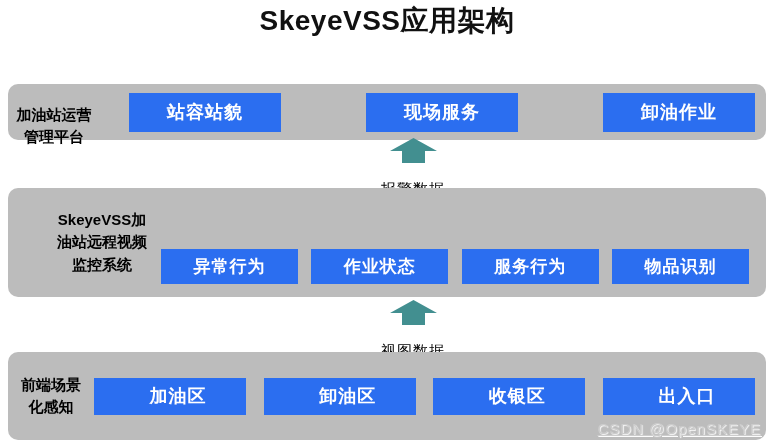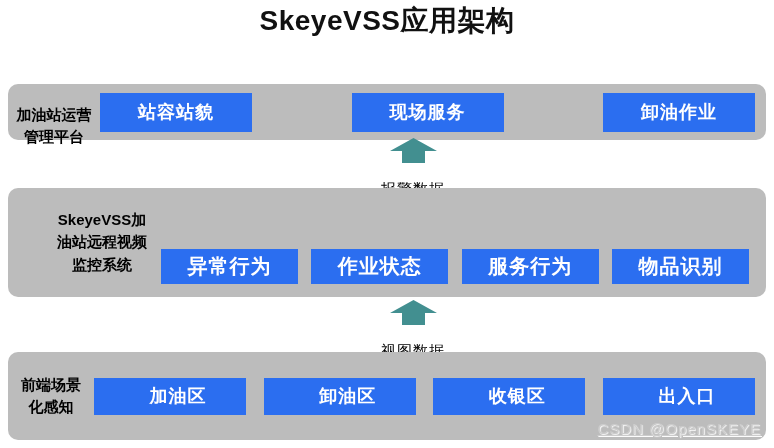--- a/index.html
+++ b/index.html
@@ -32,32 +32,32 @@
     white-space:pre-line;
     flex:0 0 auto;
   }
   .band-platform .band-label{width:92px;margin-top:28px;}
   .band-vss .band-label{width:118px;margin-left:35px;}
   .band-frontend .band-label{width:86px;}
   .button-row{
     flex:1 1 auto;
     display:flex;justify-content:space-between;align-items:center;
   }
-  .band-platform .button-row{margin-right:11px;}
+  .band-platform .button-row{margin-right:11px;margin-left:29px;}
   .band-vss .button-row{margin-right:17px;}
   .band-frontend .button-row{margin-right:11px;}
   .node{
     background:var(--button,#2b6ef0);
     color:#ffffff;font-weight:bold;
     display:flex;align-items:center;justify-content:center;
     letter-spacing:1px;
     box-sizing:border-box;
   }
   .band-platform .node{width:152px;height:39px;font-size:18px;}
-  .band-vss .node{width:137px;height:35px;font-size:20px;margin-top:48px;}
+  .band-vss .node{width:137px;height:35px;font-size:17px;margin-top:48px;}
   .band-frontend .node{width:152px;height:37px;font-size:18px;padding-left:16px;}
   .arrow-block{
     position:absolute;left:352px;width:122px;
     text-align:center;color:var(--arrow,#428f90);
   }
   .arrow-block-1{top:138px;}
   .arrow-block-2{top:300px;}
   .arrow-label{
     display:block;margin-top:13px;
     font-size:15px;color:#000000;font-weight:normal;

